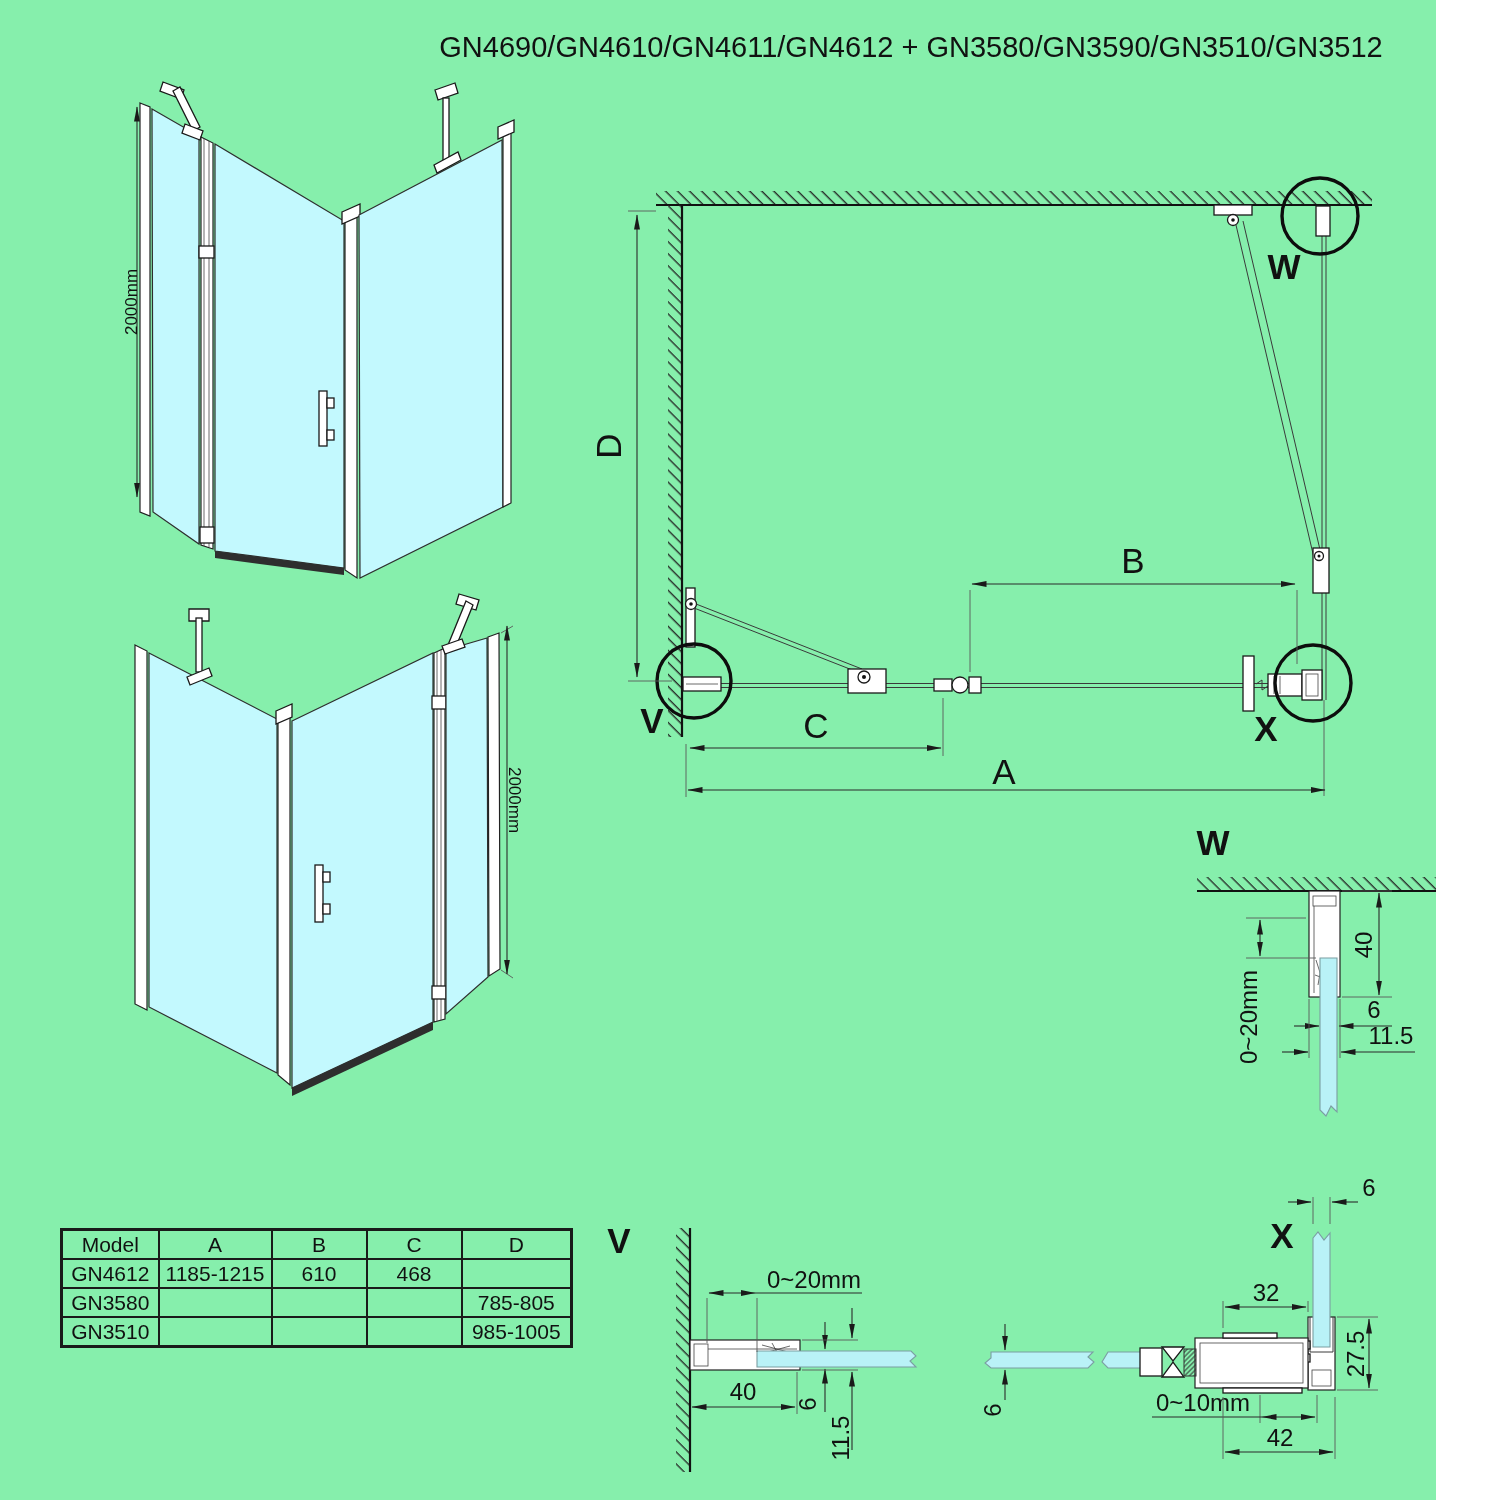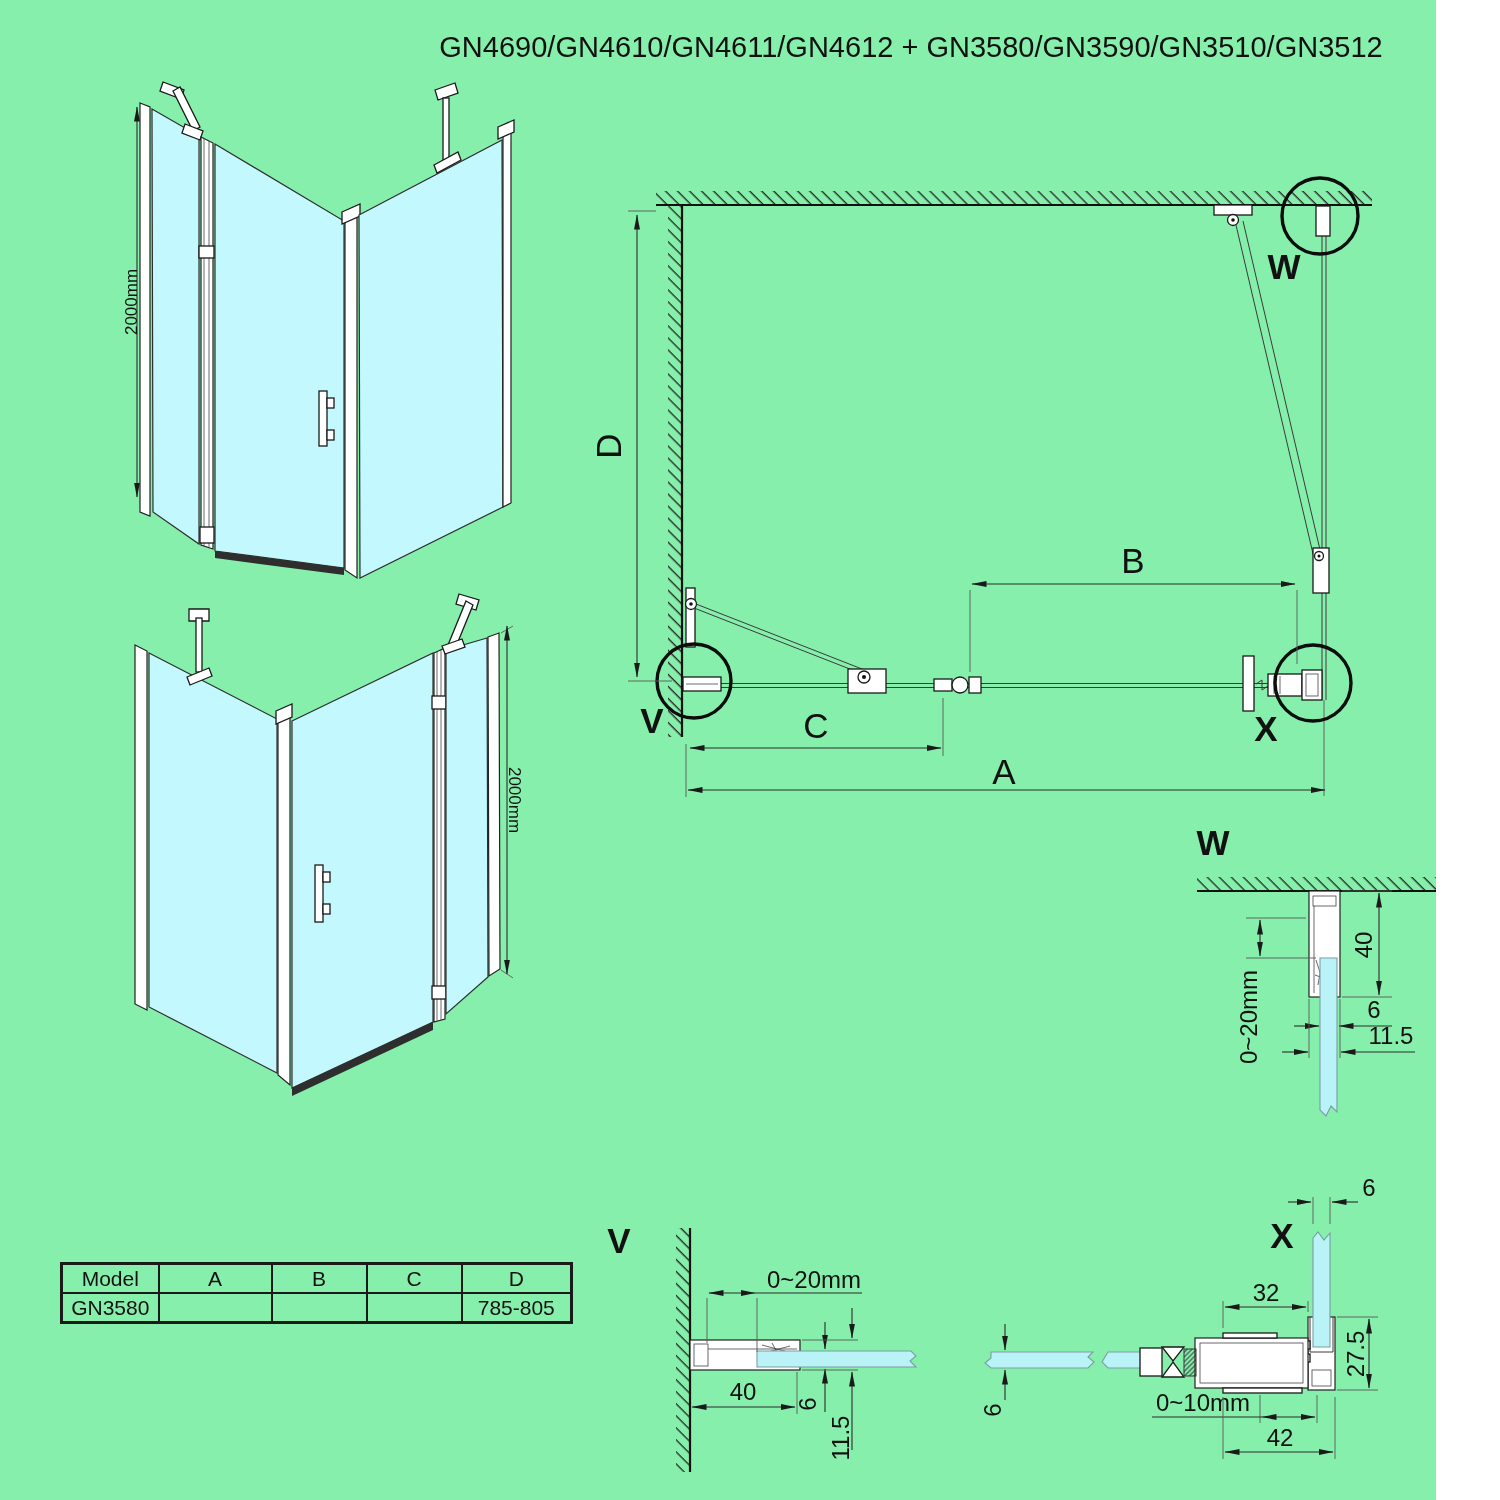--- a/index.html
+++ b/index.html
@@ -18,21 +18,21 @@
   .sketch{stroke:#444444;stroke-width:0.8;fill:none;}
   .circ{fill:none;stroke:#0d0d0d;stroke-width:3.4;}
   .seal{fill:#2e2e2e;stroke:none;}
   text{fill:#111111;font-family:"Liberation Sans","DejaVu Sans",sans-serif;}
   .t-title{font-size:29px;}
   .t-dim{font-size:24px;}
   .t-axis{font-size:35px;}
   .t-axisb{font-size:35px;font-weight:bold;}
   .t-small{font-size:17px;}
   
-  #size-table{position:absolute;left:60px;top:1262px;width:510px;border-collapse:collapse;
+  #size-table{position:absolute;left:60px;top:1228px;width:510px;border-collapse:collapse;
               border:3px solid #1a1a1a;table-layout:fixed;}
   #size-table th,#size-table td{border:2px solid #1a1a1a;height:27px;padding:0;
               text-align:center;font-size:21px;font-weight:normal;color:#111;
               font-family:"Liberation Sans","DejaVu Sans",sans-serif;white-space:nowrap;}
 </style>
 </head>
 <body>
 
 <div id="stage">
 
@@ -329,22 +329,36 @@
       </colgroup>
   <tbody>
         <tr>
     <th>Model</th>
     <th>A</th>
     <th>B</th>
     <th>C</th>
     <th>D</th>
   </tr>
   <tr>
+          <td>GN4612</td>
+          <td>1185-1215</td>
+          <td>610</td>
+          <td>468</td>
+          <td></td>
+        </tr>
+  <tr>
           <td>GN3580</td>
           <td></td>
           <td></td>
           <td></td>
           <td>785-805</td>
+        </tr>
+  <tr>
+          <td>GN3510</td>
+          <td></td>
+          <td></td>
+          <td></td>
+          <td>985-1005</td>
         </tr>
 </tbody>
     </table>
 
 </div>
 
 </body></html>

